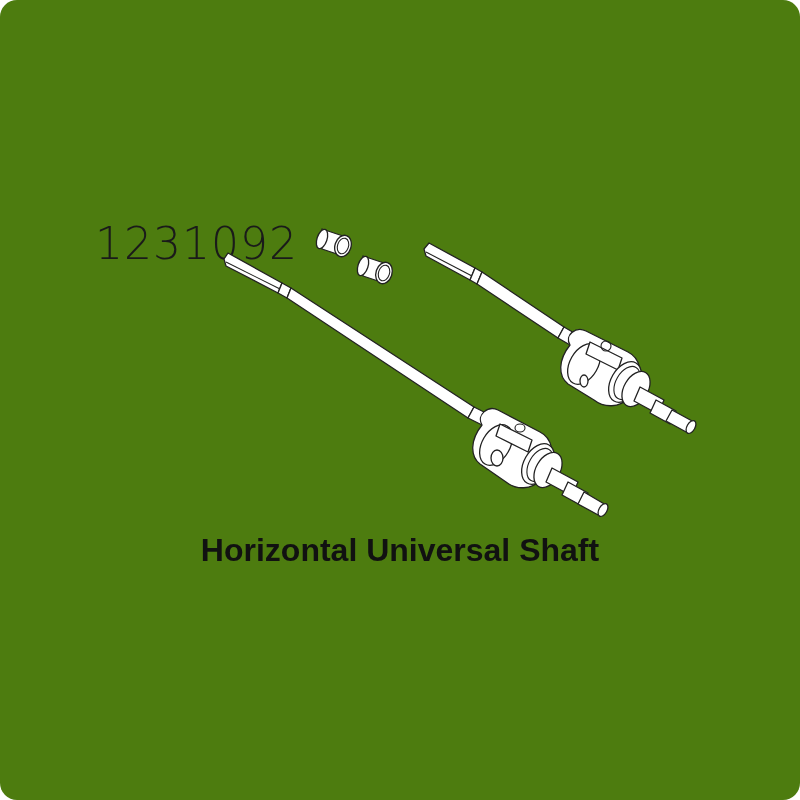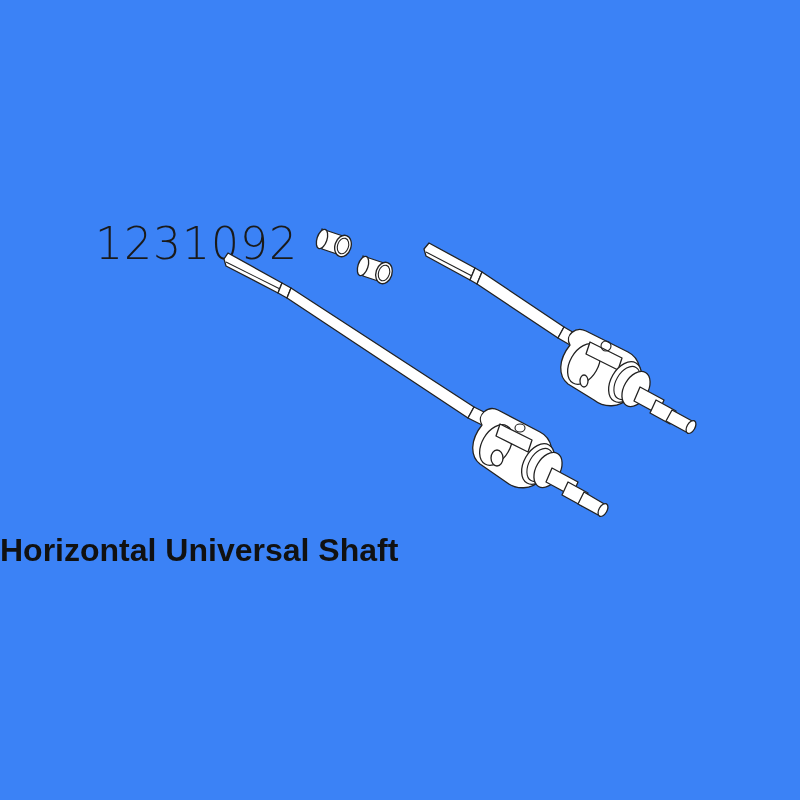--- a/index.html
+++ b/index.html
@@ -4,39 +4,41 @@
   <style>
     html, body {
       margin: 0;
       padding: 0;
       background: #ffffff;
     }
     .canvas {
       position: relative;
       width: 800px;
       height: 800px;
-      background: #3b82f6;
+      background: #4d7c0f;
       overflow: hidden;
+      border-radius: 17px;
     }
     .part-number {
       position: absolute;
       left: 95px;
       top: 218px;
       font-family: "DejaVu Sans", sans-serif;
       font-size: 44px;
       font-weight: 300;
       color: #1a1a1a;
       letter-spacing: 1px;
       z-index: 1;
     }
     .caption {
       position: absolute;
       left: 0;
       width: 800px;
       top: 532px;
+      text-align: center;
       font-family: "Liberation Sans", sans-serif;
       font-size: 32px;
       font-weight: bold;
       color: #111111;
       z-index: 1;
     }
     svg.drawing {
       position: absolute;
       left: 0;
       top: 0;

